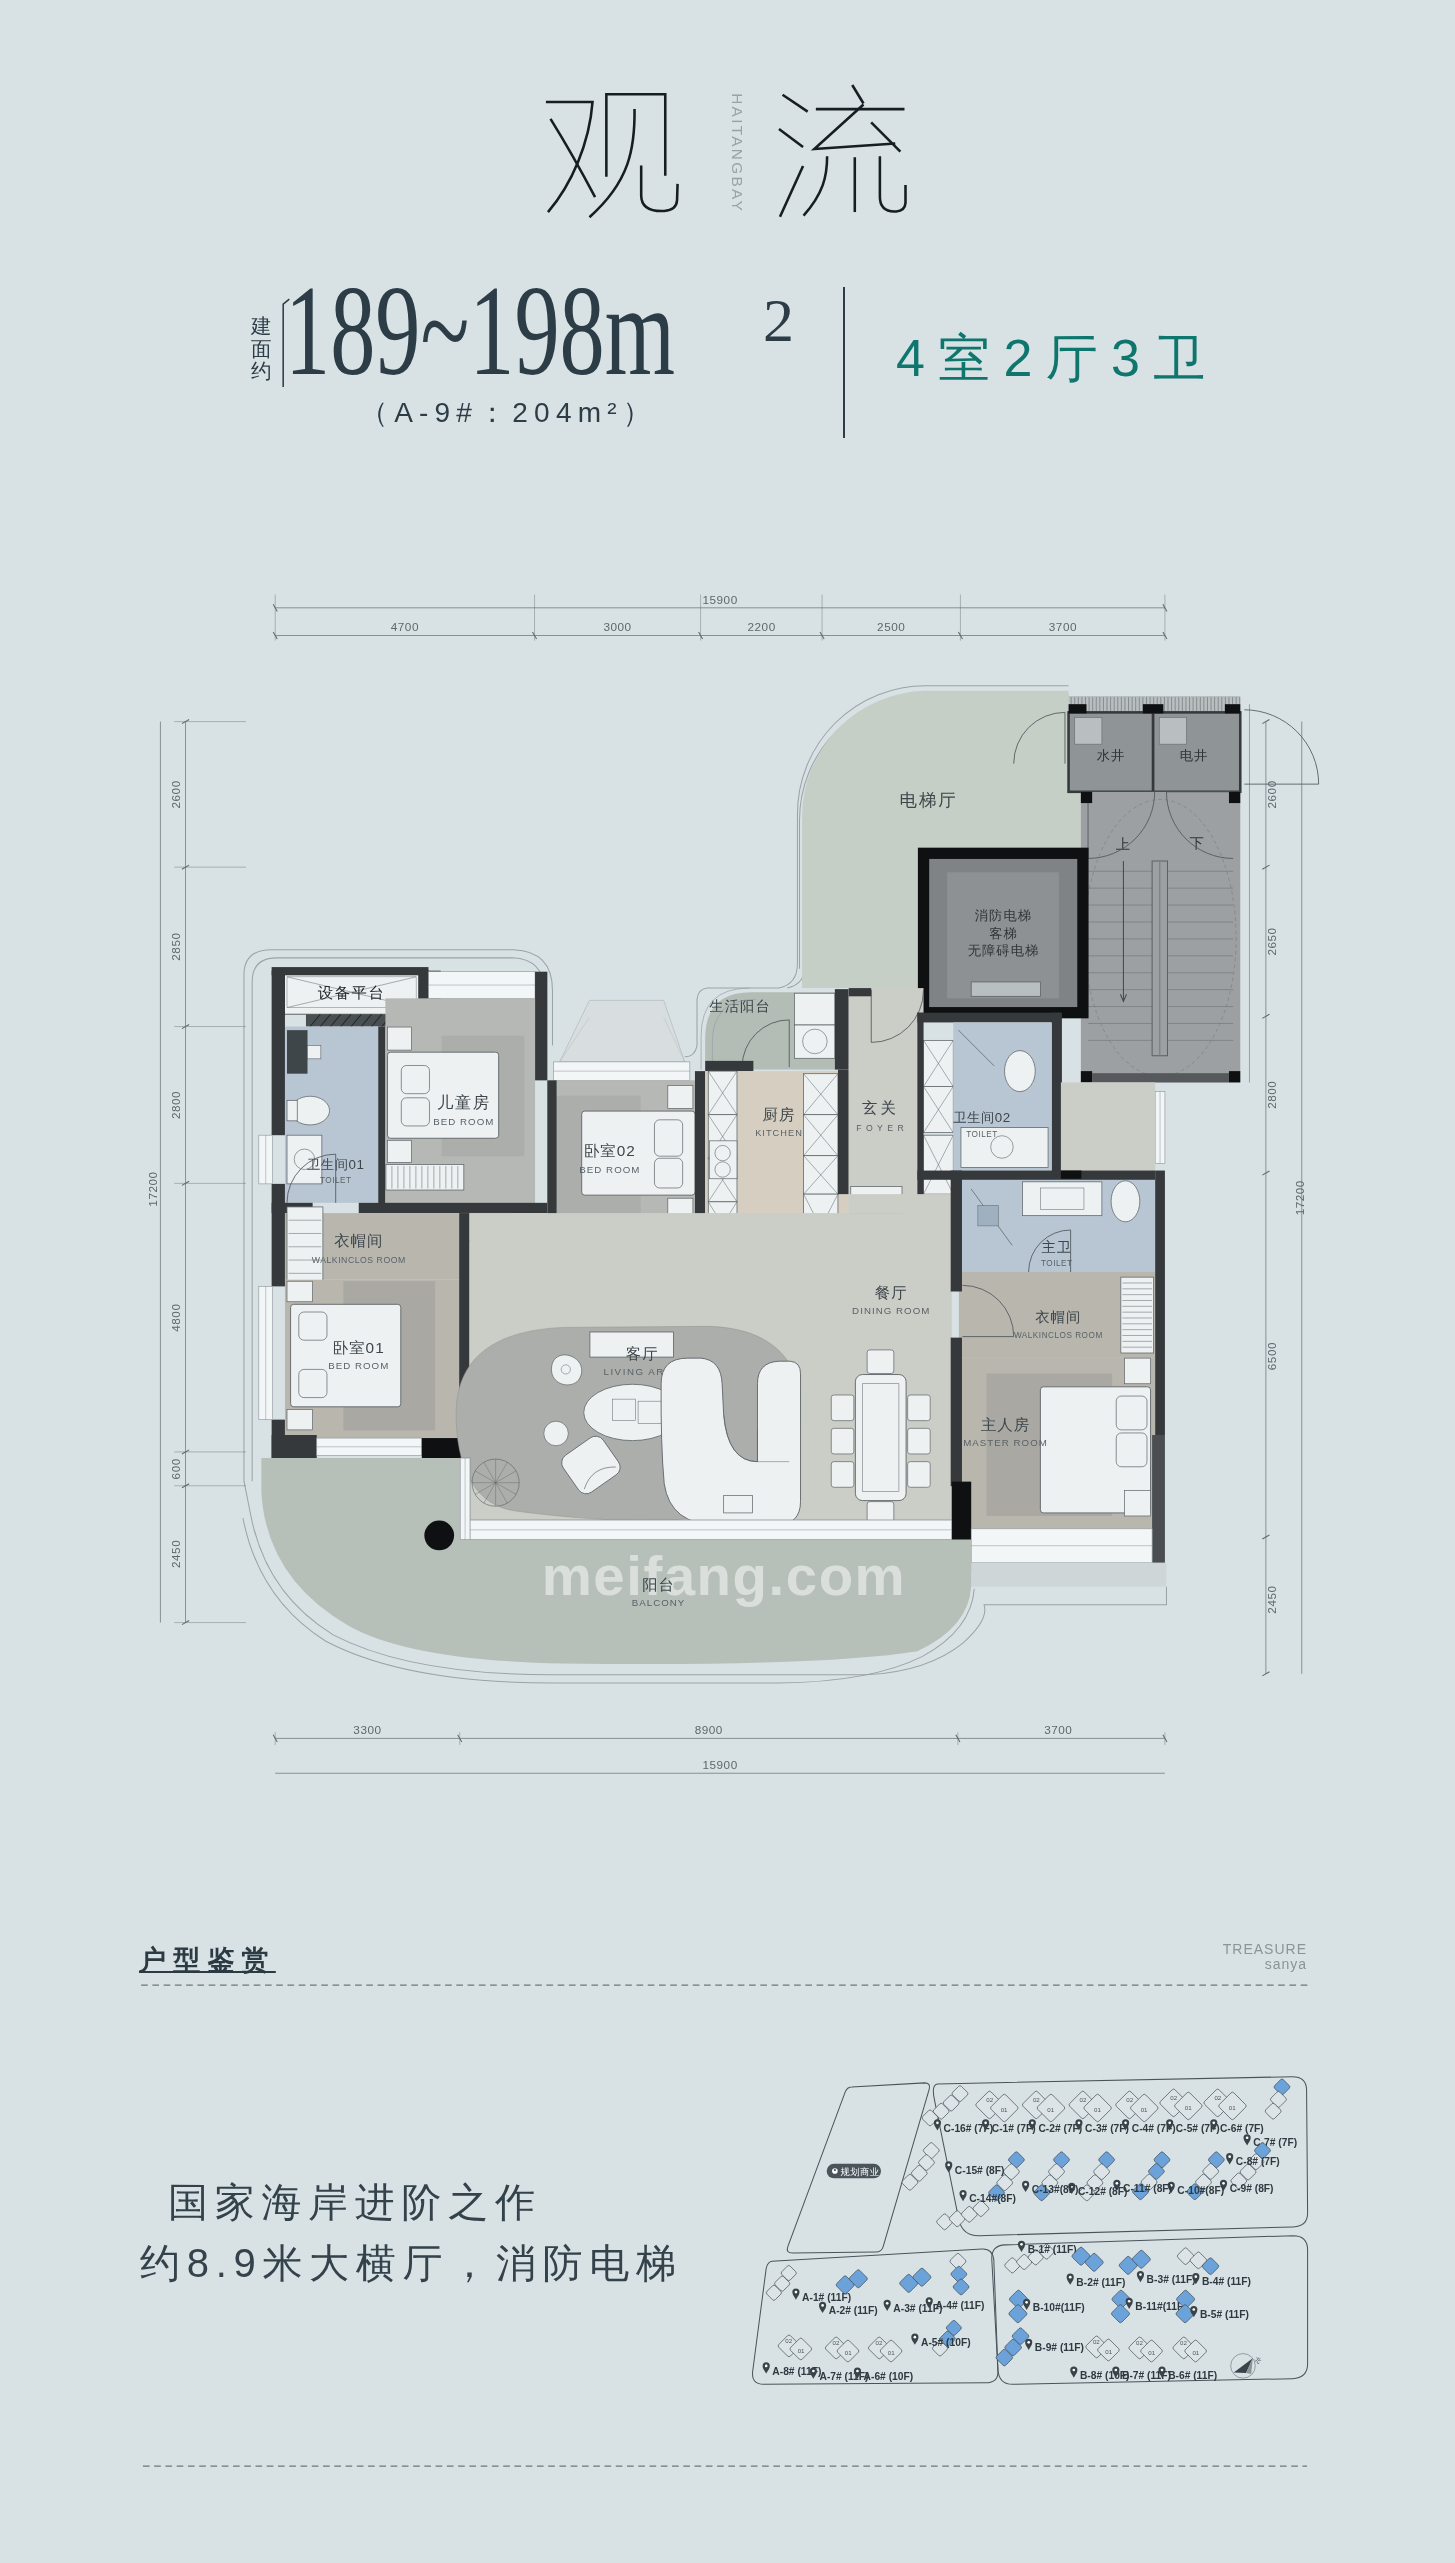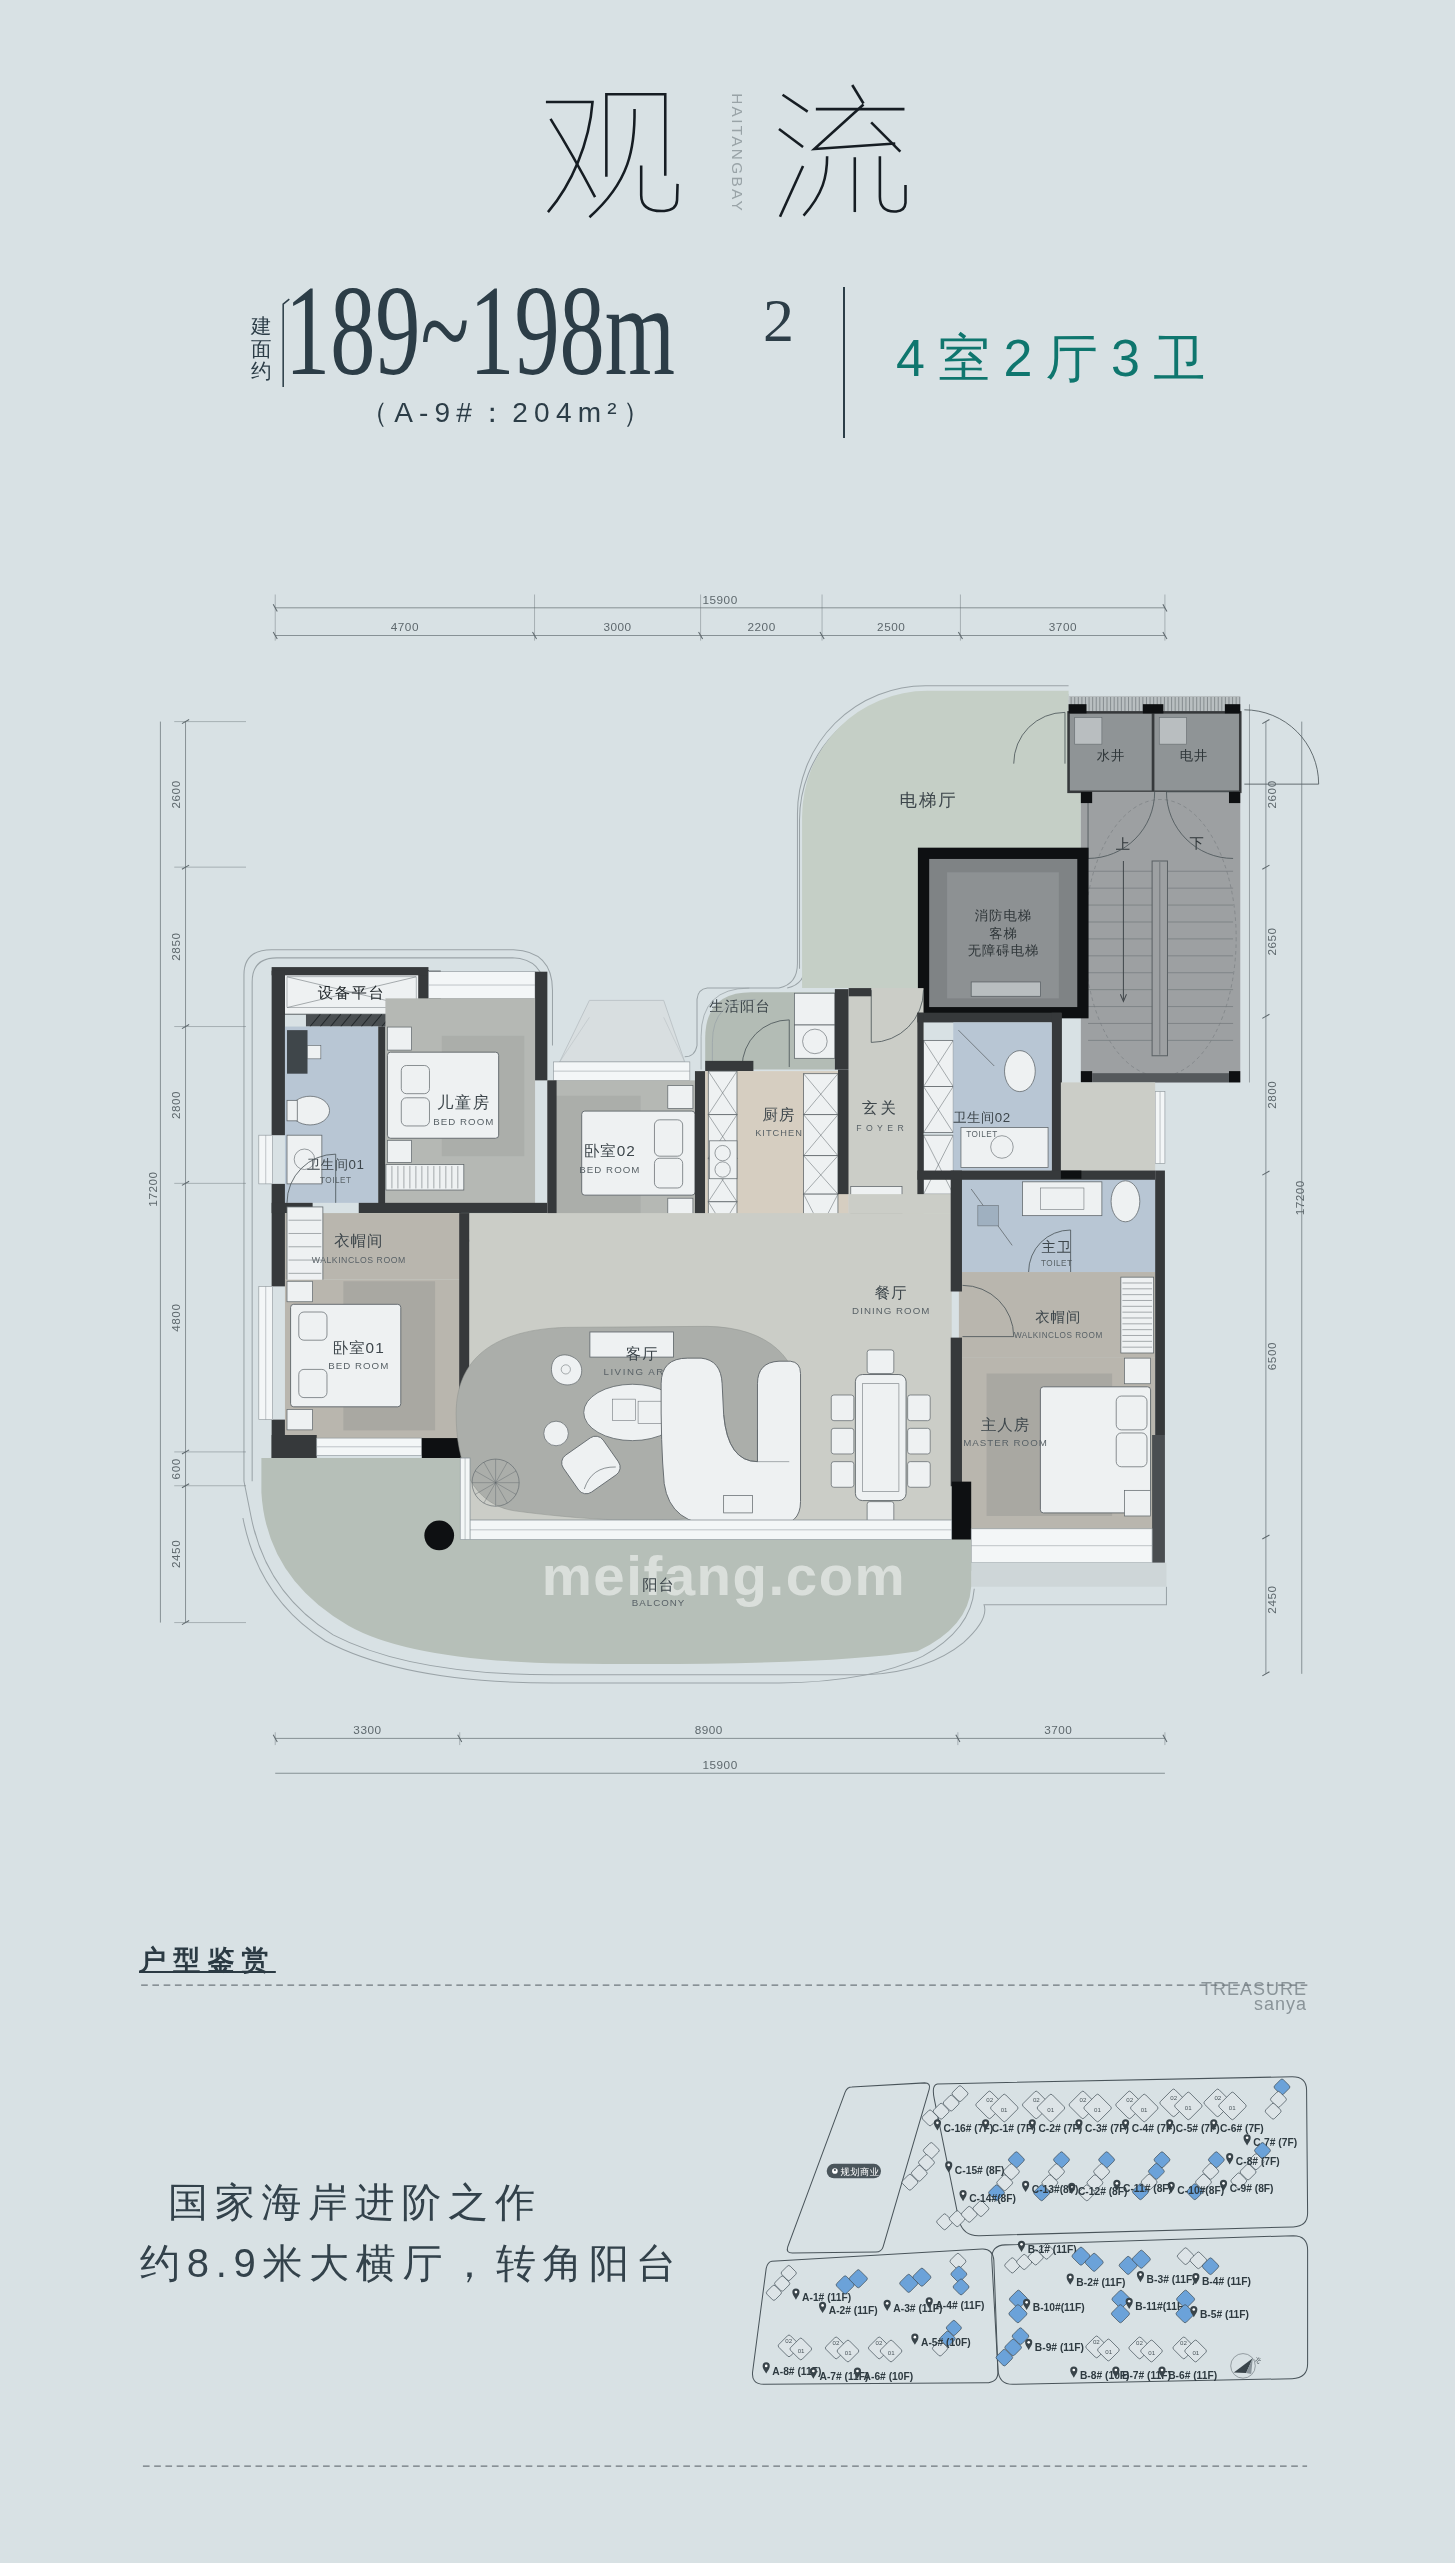--- a/index.html
+++ b/index.html
@@ -617,33 +617,33 @@
 <text x="2545" y="2337" transform="rotate(-90 2545 2337)" font-size="23" fill="#5e686d" letter-spacing="1" text-anchor="middle">17200</text>
 <text x="717" y="3384" font-size="23" fill="#5e686d" letter-spacing="1" text-anchor="middle">3300</text>
 <text x="1383" y="3384" font-size="23" fill="#5e686d" letter-spacing="1" text-anchor="middle">8900</text>
 <text x="2065" y="3384" font-size="23" fill="#5e686d" letter-spacing="1" text-anchor="middle">3700</text>
 <text x="1405" y="3452" font-size="23" fill="#5e686d" letter-spacing="1" text-anchor="middle">15900</text>
 </g>
 </svg>
 
 <div class="abs" style="left:139px;top:1942px;font-size:27px;font-weight:bold;letter-spacing:7.2px;color:#2b3a43;text-decoration:underline;">户型鉴赏</div>
 
-<div class="abs" style="left:1194px;top:1942px;width:113px;text-align:right;font-size:18px;color:#8a9499;letter-spacing:1px;line-height:15px;margin-top:40px;">TREASURE<br>sanya</div>
+<div class="abs" style="left:1194px;top:1942px;width:113px;text-align:right;font-size:14px;color:#8a9499;letter-spacing:1px;line-height:15px;">TREASURE<br>sanya</div>
 
 <svg class="abs" style="left:140px;top:1983px" width="1170" height="4.1" viewBox="0 0 2282 8">
     <line x1="0" y1="4" x2="2282" y2="4" stroke="#6d777c" stroke-width="2.6" stroke-dasharray="13 9"></line>
   </svg>
 
 <svg class="abs" style="left:142px;top:2464px" width="1166" height="4.1" viewBox="0 0 2275 8">
     <line x1="0" y1="4" x2="2275" y2="4" stroke="#6d777c" stroke-width="2.6" stroke-dasharray="13 9"></line>
   </svg>
 
 <div class="abs" style="left:140px;top:2175px;font-size:40px;letter-spacing:6.7px;color:#33424b;margin-left:28px;">国家海岸进阶之作</div>
 
-<div class="abs" style="left:140px;top:2236px;font-size:40px;letter-spacing:6.7px;color:#33424b;">约8.9米大横厅，转角阳台</div>
+<div class="abs" style="left:140px;top:2236px;font-size:40px;letter-spacing:6.7px;color:#33424b;">约8.9米大横厅，消防电梯</div>
 
 <svg class="abs" style="left:718px;top:2050px" width="646" height="359" viewBox="1400 4000 1260 700">
 <g fill="none" stroke="#49545a" stroke-width="2">
 
 <path d="M1661,4072 L1803,4064 Q1815,4064 1812,4076 L1722,4384 Q1719,4394 1708,4394 L1545,4396 Q1532,4396 1536,4384 L1648,4082 Q1652,4072 1661,4072 Z"></path>
 
 <path d="M1828,4066 L2520,4052 Q2548,4052 2548,4078 L2550,4318 Q2550,4344 2522,4345 L1910,4362 Q1878,4363 1870,4332 L1822,4096 Q1816,4068 1828,4066 Z"></path>
 
 <path d="M1960,4380 L2522,4362 Q2550,4362 2550,4390 L2550,4612 Q2550,4640 2520,4641 L1975,4652 Q1948,4652 1946,4624 L1934,4408 Q1933,4381 1960,4380 Z"></path>
 

